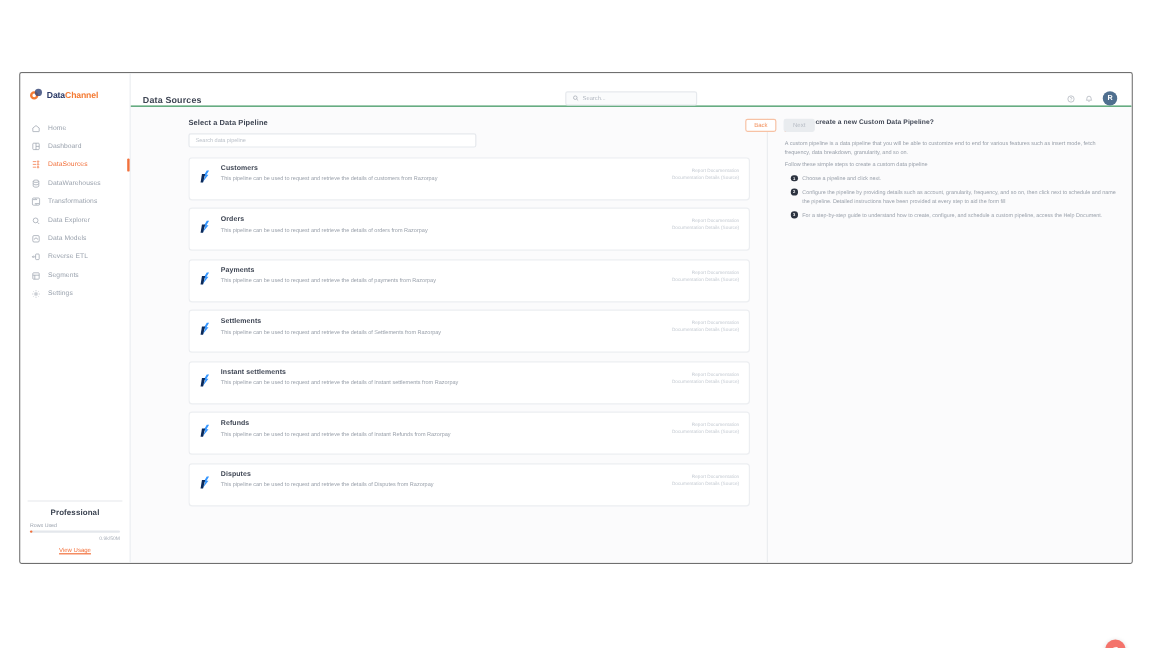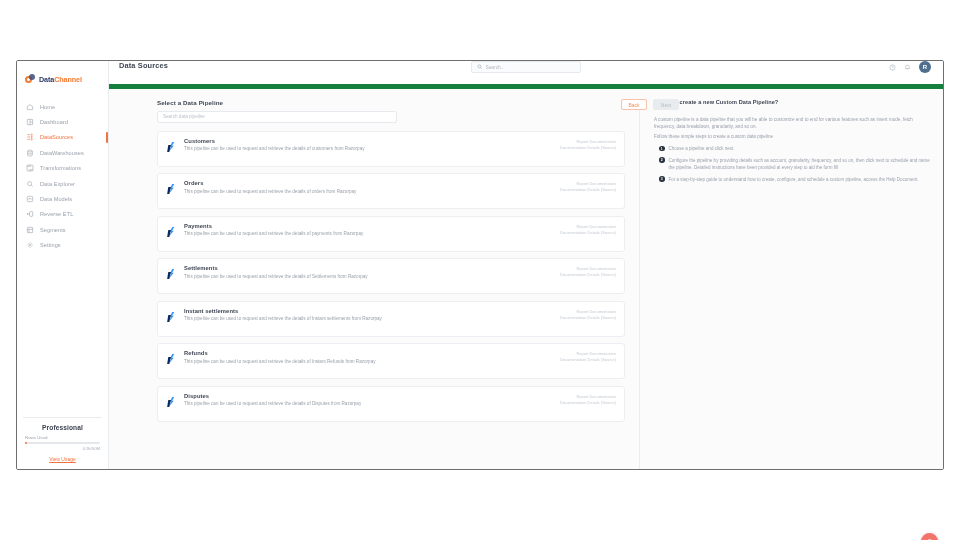--- a/index.html
+++ b/index.html
@@ -64,22 +64,22 @@
   .plan-bar { height:1.6px; background:#e4e7ec; border-radius:2px; margin-top:2.5px; position:relative; }
   .plan-bar > i { position:absolute; left:0; top:0; height:100%; width:3%; background:#f2713c; border-radius:2px; }
   .plan-usage { font-size:4.2px; color:#a7aeb8; text-align:right; margin-top:2px; }
   .plan-link { font-size:5px; color:#f2713c; text-decoration:underline; text-align:center; margin-top:5px; cursor:pointer;}
 
   
   .main { flex:1 1 auto; height:100%; display:flex; flex-direction:column; min-width:0; }
 
   .topbar {
     height:28px; flex:0 0 28px; background:#fff;
-    border-bottom:5px solid #15803d;
-    display:flex; align-items:flex-start; padding:0 12px 0 10px;
+    border-bottom:1px solid #15803d;
+    display:flex; align-items:flex-end; padding:0 12px 0 10px;
     position:relative;
   }
   .page-title { font-size:7.4px; font-weight:bold; color:#3f4654; letter-spacing:.15px;}
   .topsearch {
     position:absolute; left:50%; transform:translateX(-50%);
     width:110px; height:12px; background:#fafbfc;
     border:1px solid #e6e9ed; border-radius:2px;
     display:flex; align-items:center; gap:3px; padding:0 5px;
   }
   .topsearch svg { width:5.5px; height:5.5px; flex:0 0 5.5px; }

